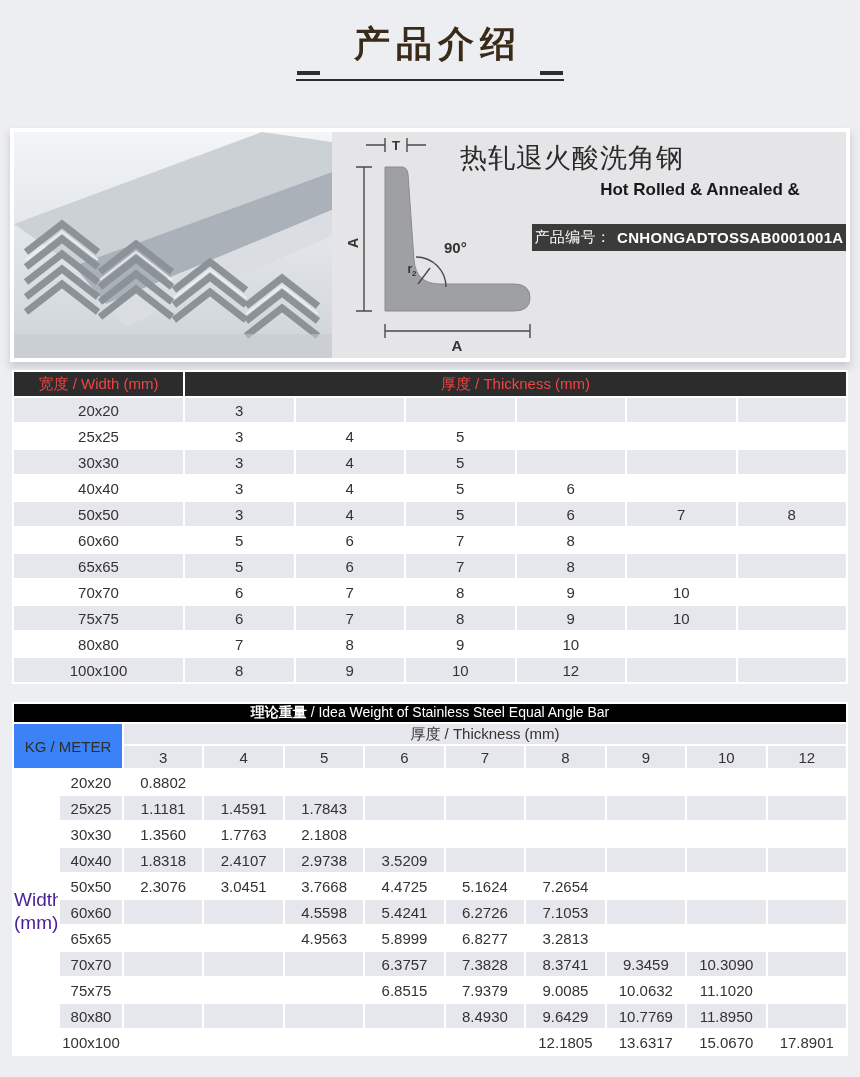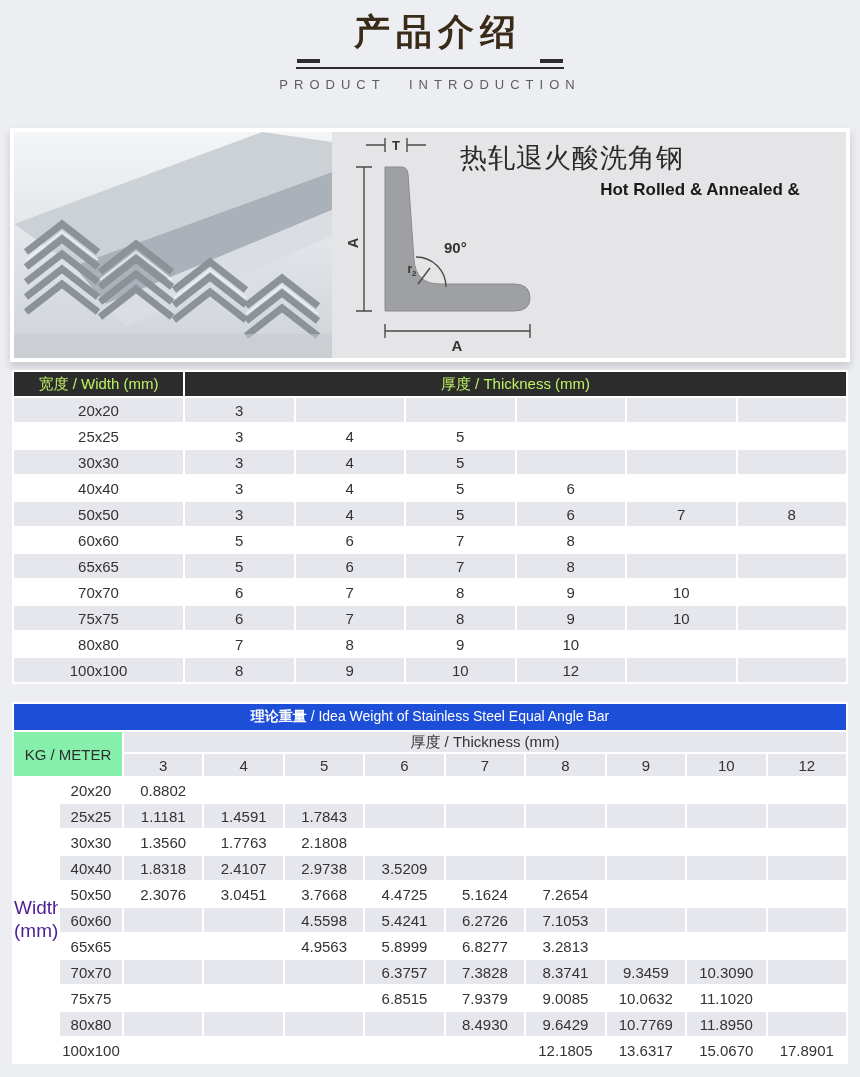--- a/index.html
+++ b/index.html
@@ -8,21 +8,21 @@
     background:#edeef2;
     font-family:"Liberation Sans",sans-serif;
     position:relative;overflow:hidden;
     color:#333;
   }
   .page{position:relative;width:860px;height:1077px;}
 
   
   .hero{position:absolute;left:0;top:0;width:860px;text-align:center;}
   .main-title{
-    margin-top:8px;
+    margin-top:20px;
     font-family:"DejaVu Serif",serif;
     font-weight:700;font-size:36px;letter-spacing:6px;
     color:#3a2a18;line-height:46px;padding-left:16px;
   }
   .decor{position:relative;width:268px;height:16px;margin:2px auto 0;}
   .decor .line{position:absolute;left:0;right:0;top:11px;height:2px;background:#2d2d2d;}
   .decor .dash{position:absolute;top:3px;width:23px;height:4px;background:#2d2d2d;}
   .decor .dash.left{left:1px;}
   .decor .dash.right{right:1px;}
   .subtitle{
@@ -63,45 +63,44 @@
 
   
   .tbl-wrap{position:absolute;left:12px;width:836px;background:#ffffff;}
   .t1{top:370px;}
   .t2{top:702px;}
   table{width:100%;border-collapse:separate;border-spacing:2px;table-layout:fixed;}
   td{
     text-align:center;vertical-align:middle;
     font-size:15px;color:#333;height:24px;padding:0;overflow:hidden;
   }
-  td.dark{background:#2c2c2c;color:#bef264;}
+  td.dark{background:#2c2c2c;color:#ef4444;}
   .t1 td.dark{height:24px;font-size:15px;}
-  .t2 td.title-bar{height:26px;font-size:14px;background:#1d4ed8;color:#fff;}
+  .t2 td.title-bar{height:18px;font-size:14px;background:#000000;color:#fff;}
   .t2 td.title-bar b{font-weight:700;}
   td.gray{background:#e6e6ed;}
   .t2 td.thk-hdr{height:20px;}
   .t2 td.thk-num{height:22px;}
-  td.kgm{background:#86efac;font-size:15px;color:#2e2e2e;}
+  td.kgm{background:#3b82f6;font-size:15px;color:#2e2e2e;}
   tr.row-shade td{background:#e6e6ed;}
   tr.row-plain td{background:#ffffff;}
   td.wvert{background:#ffffff !important;font-size:19px;line-height:1.2;color:#4c1d95;}
 </style>
 </head>
 <body>
 
 <div class="page">
 
   <div class="hero">
     <div class="main-title">产品介绍</div>
     <div class="decor">
       <span class="dash left"></span>
       <span class="dash right"></span>
       <span class="line"></span>
     </div>
-    <div class="subtitle">PRODUCT INTRODUCTION</div>
   </div>
 
   <div class="product-card">
 
     <svg class="photo" viewBox="0 0 318 226" preserveAspectRatio="none">
       <defs>
         <linearGradient id="pbg" x1="0" y1="0" x2="0" y2="1">
           <stop offset="0" stop-color="#f3f5f7"></stop>
           <stop offset="0.55" stop-color="#dfe3e7"></stop>
           <stop offset="1" stop-color="#ced3d8"></stop>
@@ -152,20 +151,24 @@
         <text x="113" y="219" font-size="15" text-anchor="middle">A</text>
         <text x="100" y="121" font-size="15" font-weight="600" text-anchor="start">90°</text>
         <text x="68" y="141" font-size="12" font-weight="600" text-anchor="middle"><tspan>r</tspan><tspan font-size="8" dy="3">2</tspan></text>
       </g>
     </svg>
 
     <div class="name-row">
       <span class="name-cn">热轧退火酸洗角钢</span>
     </div>
     <div class="en-line en1">Hot Rolled &amp; Annealed &amp;</div>
+    <div class="badge">
+      <span>产品编号：</span>
+      <span class="code">CNHONGADTOSSAB0001001A</span>
+    </div>
   </div>
 
   <div class="tbl-wrap t1">
     <table>
       <colgroup>
         <col style="width:169px">
         <col>
           <col>
           <col>
           <col>

